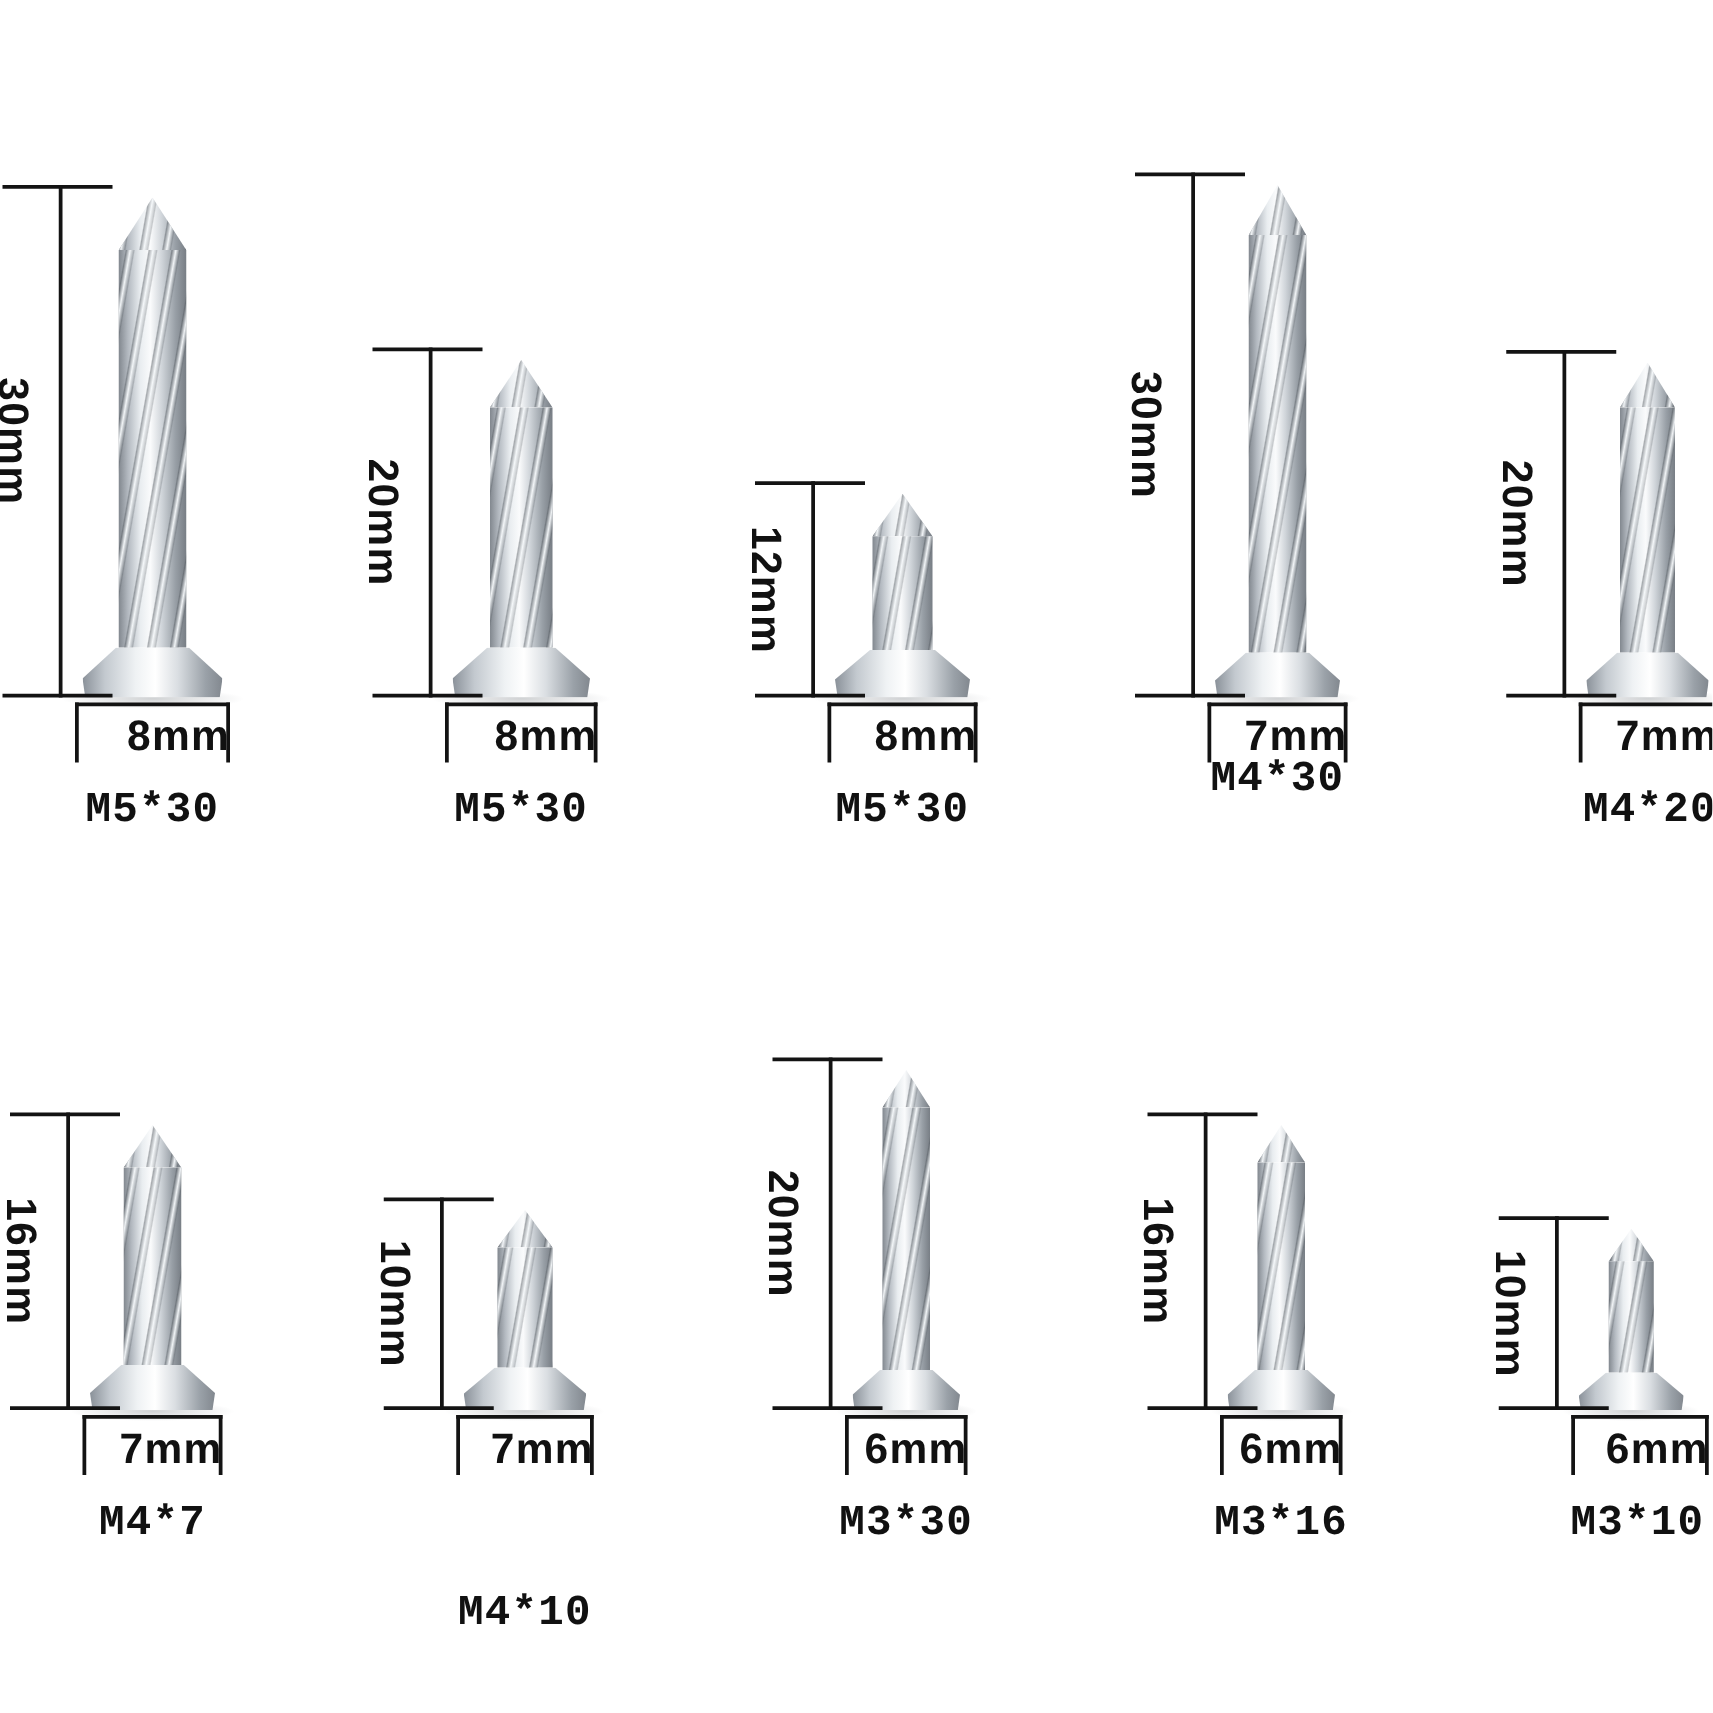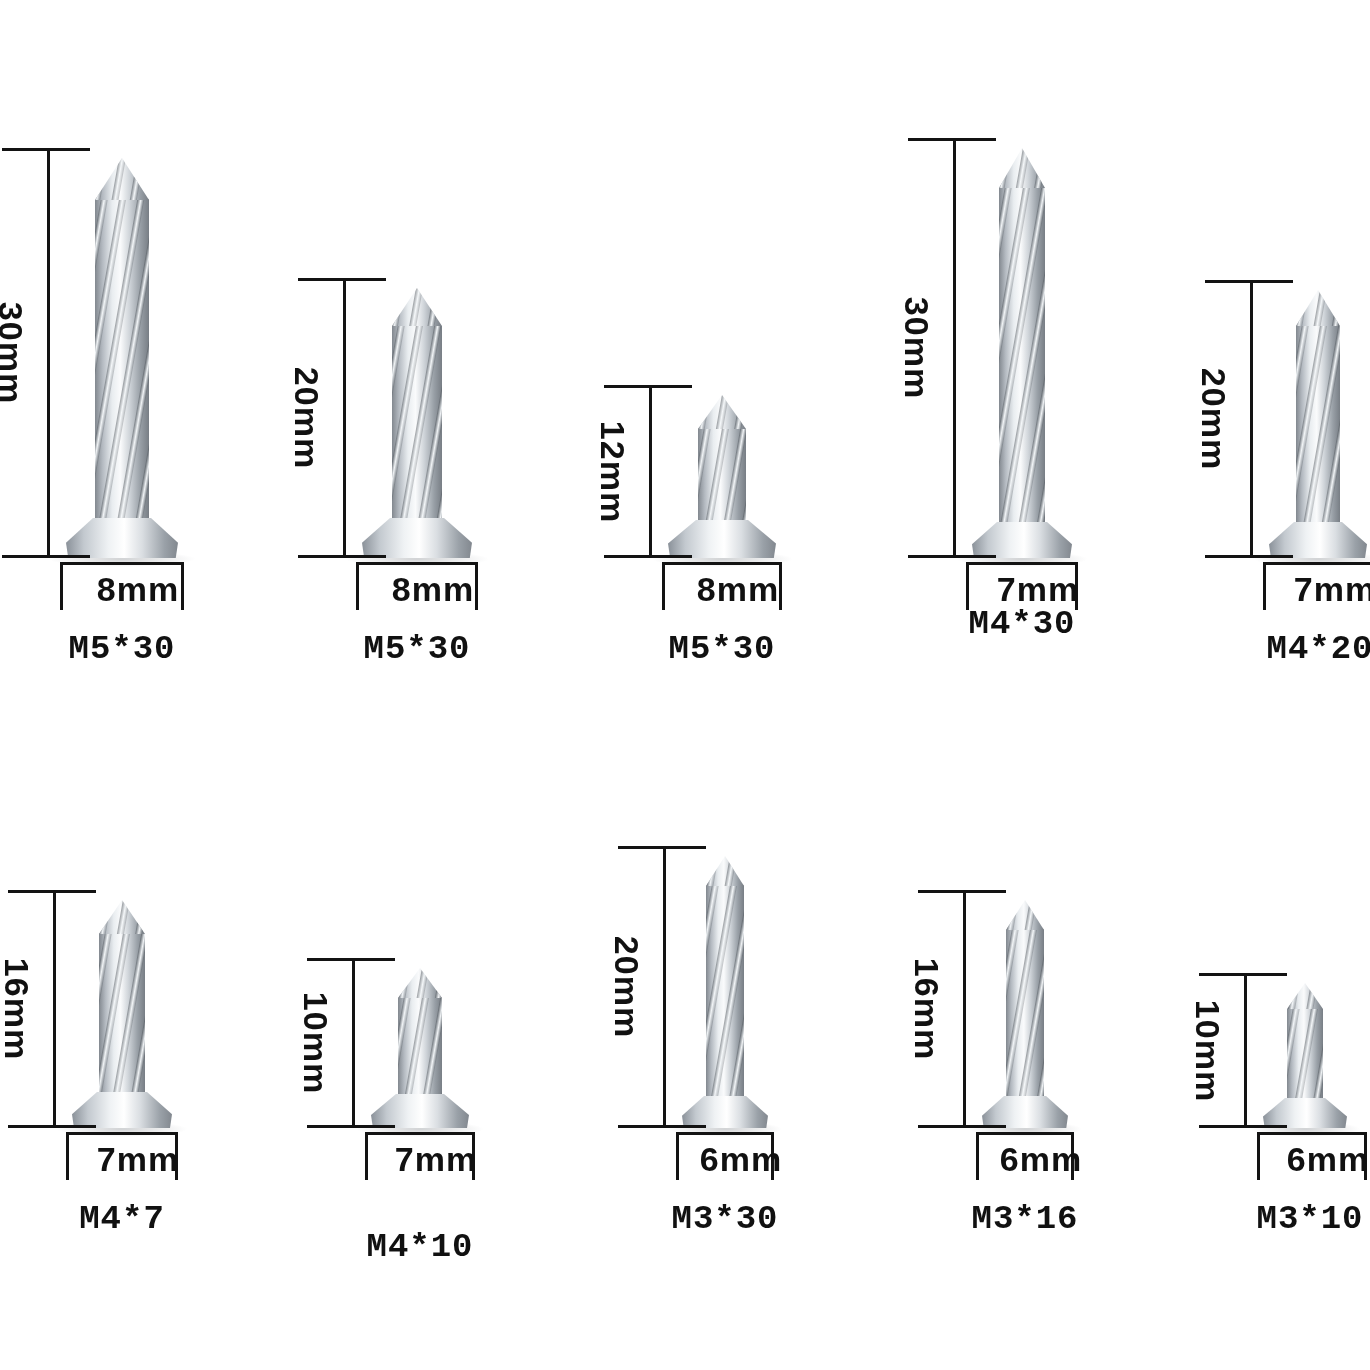--- a/index.html
+++ b/index.html
@@ -56,22 +56,22 @@
     transform:translate(-50%,-50%) rotate(90deg);
     white-space:nowrap;font-size:34px;font-weight:600;letter-spacing:1px;
   }
 
   
   .dimw{position:absolute;height:48px;}
   .dimw .hline{position:absolute;top:0;left:0;right:0;height:3px;background:#131313;}
   .dimw .tick-left{position:absolute;left:0;top:0;width:3px;height:100%;background:#131313;}
   .dimw .tick-right{position:absolute;right:0;top:0;width:3px;height:100%;background:#131313;}
   .dimw .wlabel{
-    position:absolute;top:8px;left:0;width:100%;text-align:center;
-    font-size:34px;font-weight:600;letter-spacing:1px;margin-left:16px;
+    position:absolute;top:8px;left:0;width:100%;text-align:right;
+    font-size:34px;font-weight:600;letter-spacing:1px;
   }
 
   
   .model{
     position:absolute;transform:translateX(-50%);
     font-size:34px;font-weight:600;letter-spacing:1px;white-space:nowrap;font-family:Liberation Mono, monospace;
   }
 </style>
 </head>
 <body>
@@ -209,21 +209,21 @@
     <i class="vline"></i>
     <i class="tick-bottom"></i>
     <span class="vlabel">10mm</span>
   </div>
   <div class="dimw" style="left:365px;top:1132px;width:110px;">
     <i class="hline"></i>
     <i class="tick-left"></i>
     <i class="tick-right"></i>
     <span class="wlabel">7mm</span>
   </div>
-  <div class="model" style="left:420px;top:1228px;">M4*10</div>
+  <div class="model" style="left:420px;top:1272px;">M4*10</div>
 
   <div class="screw" style="left:682px;top:856px;width:86px;height:272px;--s:38px;--tip:30px;--head:32px;">
     <div class="shadow"></div>
     <div class="tip"></div>
     <div class="shaft"></div>
     <div class="head"></div>
   </div>
   <div class="dimv" style="left:664px;top:846px;height:282px;">
     <i class="tick-top"></i>
     <i class="vline"></i>

